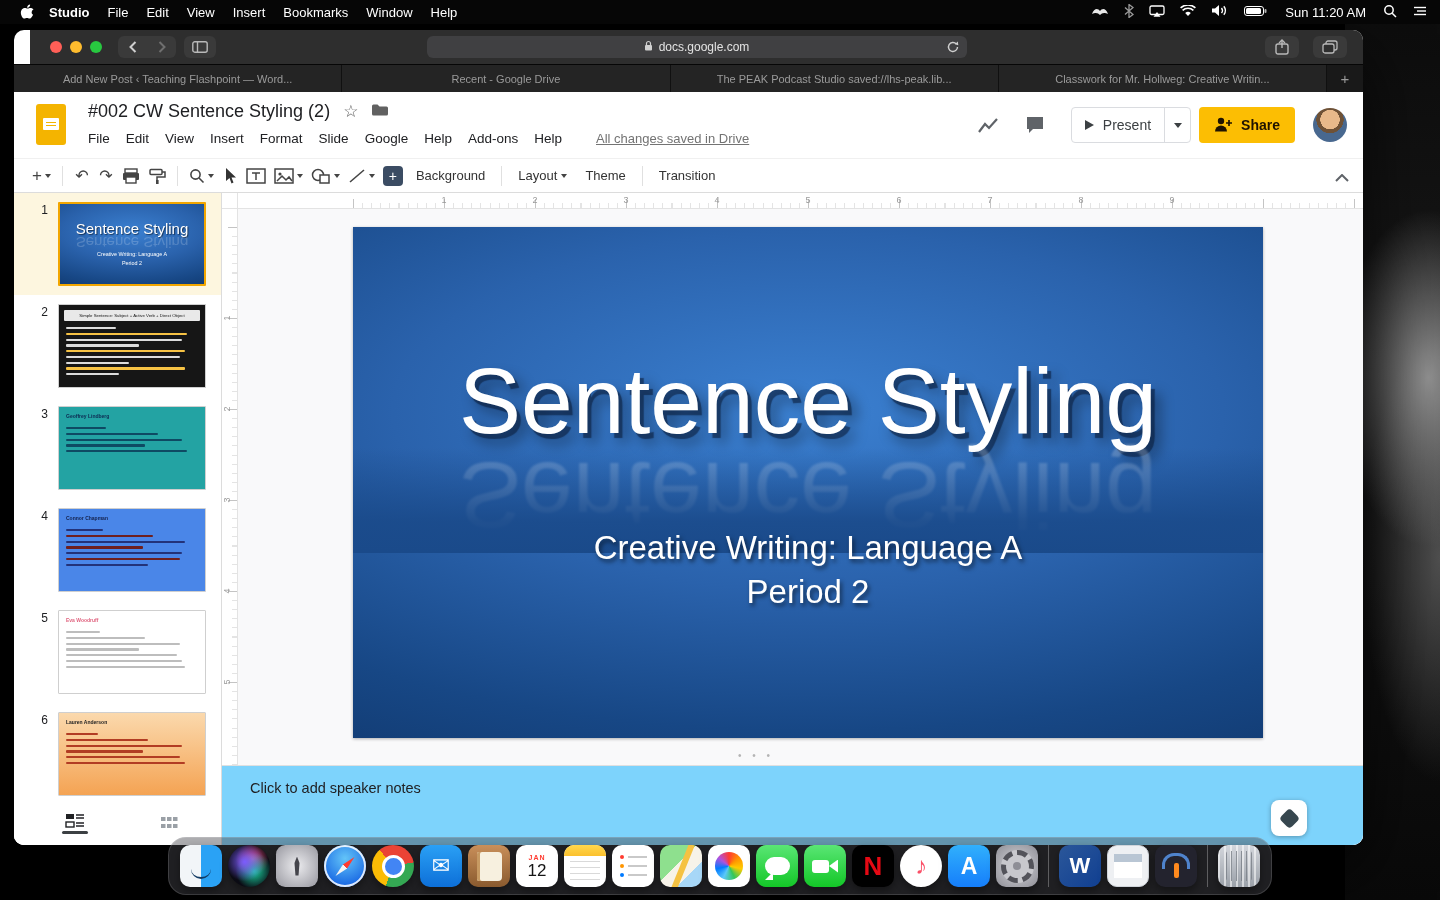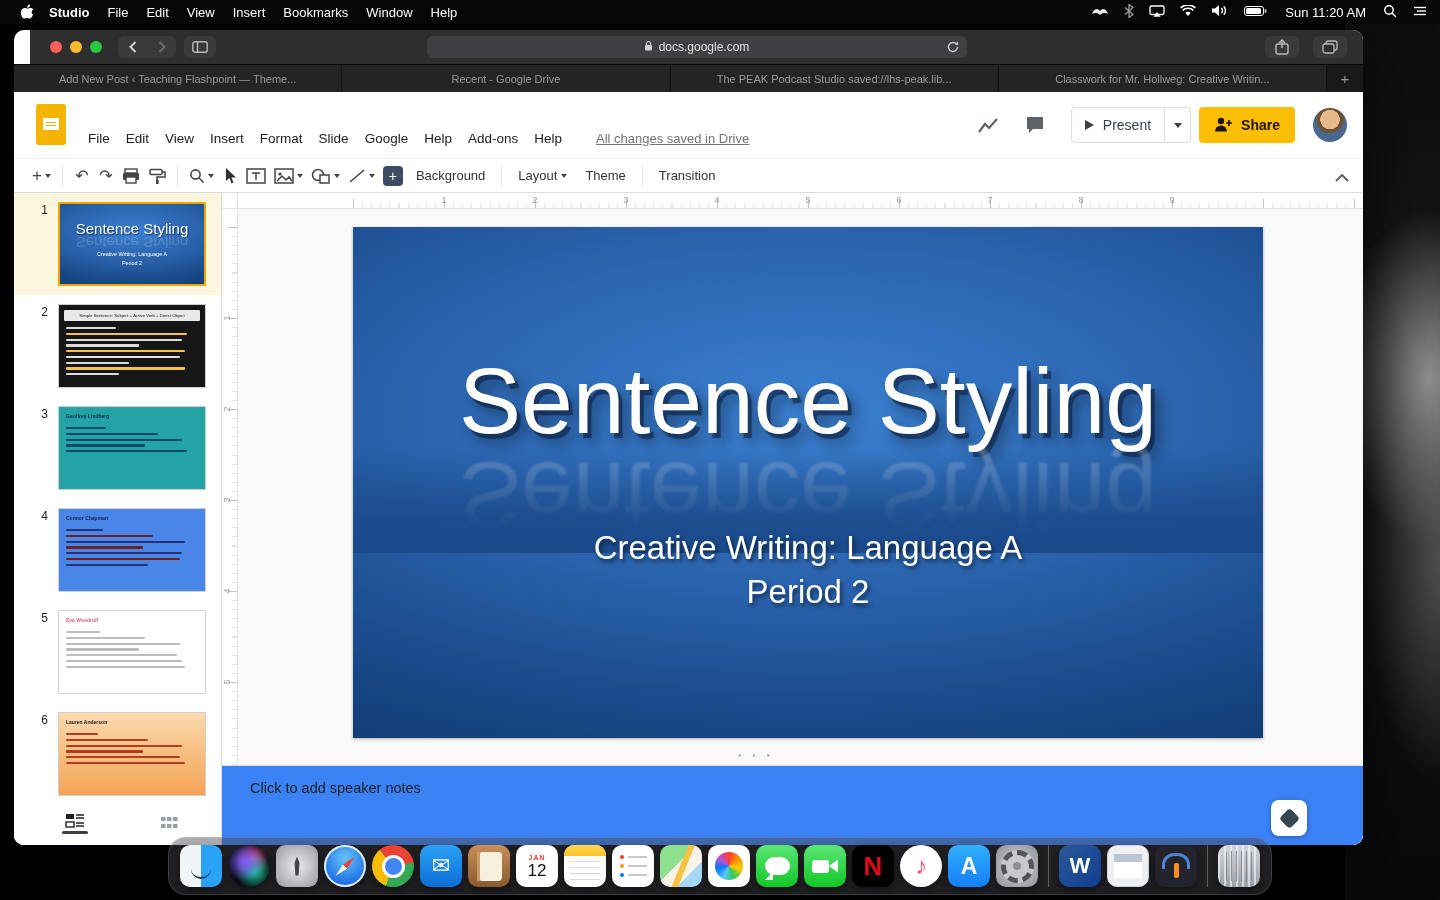--- a/index.html
+++ b/index.html
@@ -163,21 +163,21 @@
     text-shadow:4px 5px 1px rgba(8,22,48,.55), 9px 10px 14px rgba(0,0,0,.4); }
   .slide-title-refl { position:absolute; top:221px; width:100%; text-align:center; color:#fff; font-size:93px; line-height:1;
     transform:scaleY(-1); opacity:.22; filter:blur(1px); }
   .refl-fade { position:absolute; left:0; right:0; top:221px; height:105px;
     background:linear-gradient(180deg, rgba(28,79,146,0) 0%, rgba(26,74,138,.9) 70%, #1a4a8a 100%); }
   .slide-sub { position:absolute; width:100%; text-align:center; color:#fff; font-size:33px;
     text-shadow:2px 3px 4px rgba(0,0,0,.55); }
   .sub1 { top:302px; } .sub2 { top:346px; }
 
   .notes-dots { position:absolute; left:516px; top:557px; color:#b4b4b4; font-size:10px; letter-spacing:4px; }
-  .notes { position:absolute; left:0; right:0; top:572px; bottom:0; background:#3b82f6; border-top:1px solid #e0e0e0; }
+  .notes { position:absolute; left:0; right:0; top:572px; bottom:0; background:#7dd3fc; border-top:1px solid #e0e0e0; }
   .notes-text { position:absolute; left:28px; top:14px; font-size:14.5px; color:#202124; }
   .explore-btn { position:absolute; right:56px; top:34px; width:36px; height:36px; border-radius:8px; background:#fff;
     box-shadow:0 1px 5px rgba(0,0,0,.3); display:flex; align-items:center; justify-content:center; }
   .explore-glyph { width:15px; height:15px; background:#37474f; border-radius:4px; transform:rotate(45deg); }
 
   
   .dock { position:absolute; left:50%; transform:translateX(-50%); bottom:5px; display:flex; align-items:flex-end; gap:6px;
     padding:7px 11px; background:rgba(72,72,78,.45); border:1px solid rgba(255,255,255,.14); border-radius:18px; z-index:40; }
   .dock-sep { width:1px; height:42px; background:rgba(255,255,255,.28); margin:0 4px; }
   .dk { width:42px; height:42px; border-radius:10px; position:relative; flex:none; display:flex; align-items:center;
@@ -364,37 +364,44 @@
           <svg width="16" height="14">
             <rect x="4" y="1" width="11" height="9" rx="2" stroke="#b9b9b9" fill="none" stroke-width="1.3"></rect>
             <rect x="1" y="4" width="11" height="9" rx="2" stroke="#b9b9b9" fill="#2e2e2e" stroke-width="1.3"></rect>
           </svg>
         </span>
     </div>
   </div>
 
   <div class="tabbar" id="tabbar">
       <div class="tab">
-        <span class="tab-label">Add New Post ‹ Teaching Flashpoint — Theme...</span>
+        <span class="tab-label">Add New Post ‹ Teaching Flashpoint — Word...</span>
       </div>
       <div class="tab">
         <span class="tab-label">Recent - Google Drive</span>
       </div>
       <div class="tab">
         <span class="tab-label">The PEAK Podcast Studio saved://lhs-peak.lib...</span>
       </div>
       <div class="tab">
         <span class="tab-label">Classwork for Mr. Hollweg: Creative Writin...</span>
       </div>
       <div class="newtab">+</div>
     </div>
 
   <div class="webview">
     <div class="gs-header">
       <div class="gs-logo"></div>
+      <div class="title-row">
+        <span class="gs-title">#002 CW Sentence Styling (2)</span>
+        <span class="star-icon">☆</span>
+        <span><svg width="18" height="14">
+              <path d="M1 3 a1.5 1.5 0 0 1 1.5 -1.5 h4 l2 2 h7 a1.5 1.5 0 0 1 1.5 1.5 v6 a1.5 1.5 0 0 1 -1.5 1.5 h-13 A1.5 1.5 0 0 1 1 11 z" fill="#616161"></path>
+            </svg></span>
+      </div>
       <div class="gs-menubar" id="gs-menus">
           <span class="gs-menu-item">File</span>
           <span class="gs-menu-item">Edit</span>
           <span class="gs-menu-item">View</span>
           <span class="gs-menu-item">Insert</span>
           <span class="gs-menu-item">Format</span>
           <span class="gs-menu-item">Slide</span>
           <span class="gs-menu-item">Google</span>
           <span class="gs-menu-item">Help</span>
           <span class="gs-menu-item">Add-ons</span>

